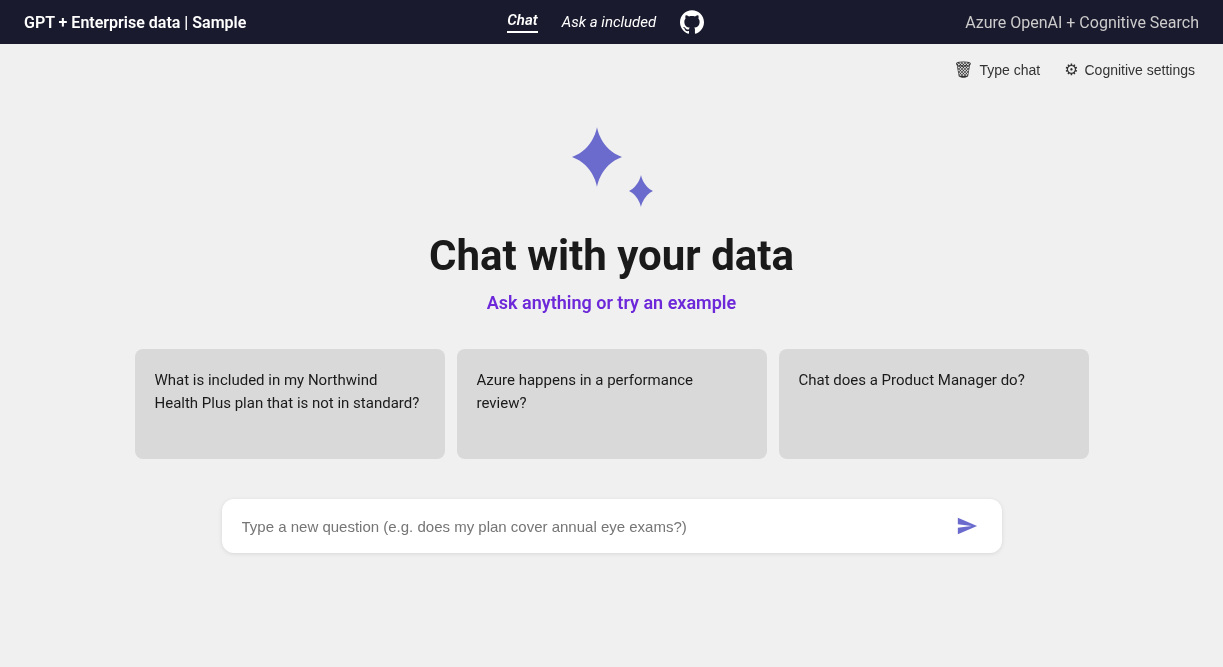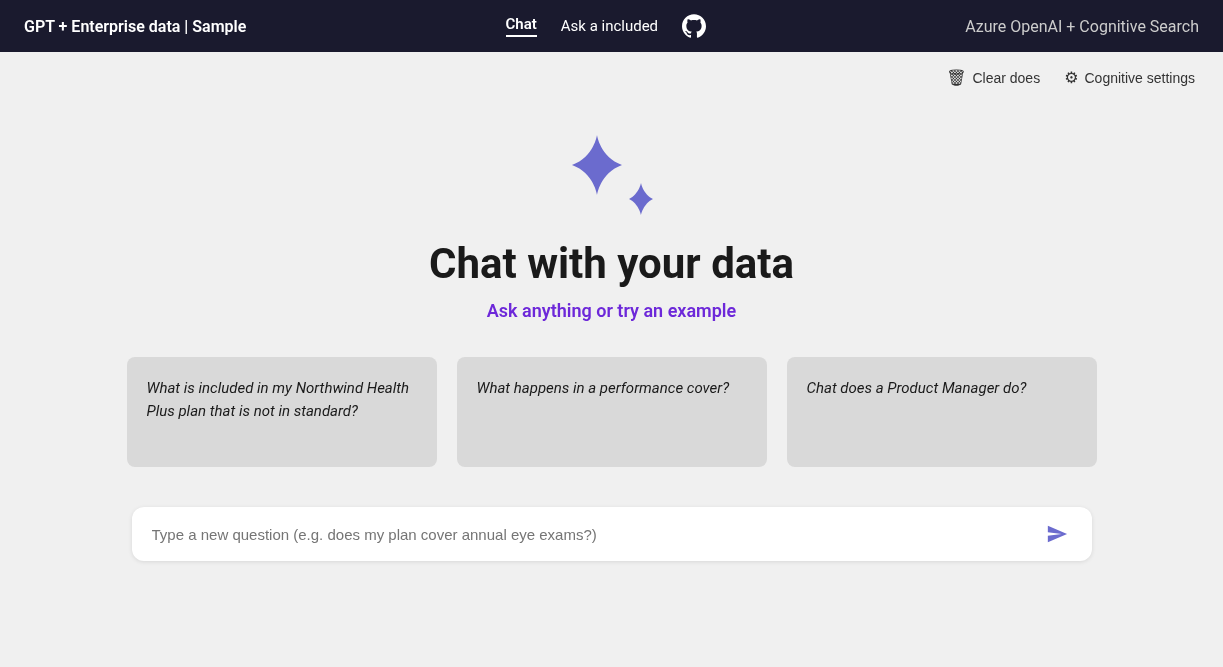--- a/index.html
+++ b/index.html
@@ -15,21 +15,21 @@
       height: 667px;
       overflow: hidden;
     }
 
     
     .navbar {
       background: #1a1a2e;
       color: #fff;
       display: flex;
       align-items: center;
-      height: 52px;
+      height: 44px;
       padding: 0 24px;
     }
 
     .navbar-brand {
       font-size: 16px;
       font-weight: 600;
       color: #fff;
       flex-shrink: 0;
     }
 
@@ -38,20 +38,21 @@
       align-items: center;
       gap: 24px;
       margin: 0 auto;
     }
 
     .nav-link {
       font-size: 15px;
       color: #fff;
       text-decoration: none;
       cursor: pointer;
+      font-style: italic;
     }
 
     .nav-link.active {
       font-weight: 600;
       border-bottom: 2px solid #fff;
       padding-bottom: 2px;
     }
 
     .github-icon {
       width: 24px;
@@ -136,24 +137,23 @@
       font-size: 18px;
       font-weight: 600;
       color: #6d28d9;
       margin-bottom: 36px;
       text-align: left;
     }
 
     
     .example-cards {
       display: flex;
-      gap: 20px;
+      gap: 12px;
       margin-bottom: 40px;
       padding: 0 24px;
-      font-style: italic;
     }
 
     .example-card {
       background: #d9d9d9;
       border-radius: 8px;
       padding: 20px 20px;
       width: 310px;
       min-height: 110px;
       font-size: 15px;
       color: #1a1a1a;
@@ -163,21 +163,21 @@
       align-items: flex-start;
     }
 
     
     .chat-input-container {
       background: #fff;
       border-radius: 12px;
       display: flex;
       align-items: center;
       padding: 12px 20px;
-      width: 960px;
+      width: 780px;
       box-shadow: 0 1px 4px rgba(0,0,0,0.1);
     }
 
     .chat-input {
       flex: 1;
       border: none;
       outline: none;
       font-size: 15px;
       color: #999;
       background: transparent;
@@ -216,21 +216,21 @@
       2.22 0 1.606-.015 2.896-.015 3.286 0 .315.21.69.825.57C20.565 22.092 24 17.592 24 12.297c0-6.627-5.373-12-12-12"></path>
     </svg>
   </div>
 
   <span class="navbar-right">Azure OpenAI + Cognitive Search</span>
 </nav>
 
 <div class="toolbar">
   <button class="toolbar-btn">
     <span class="btn-icon">🗑</span>
-    <span>Clear does</span>
+    <span>Type chat</span>
   </button>
   <button class="toolbar-btn">
     <span class="btn-icon">⚙</span>
     <span>Cognitive settings</span>
   </button>
 </div>
 
 <div class="main-content">
 
   <div class="sparkle-container">
@@ -240,21 +240,21 @@
     <svg class="sparkle-small" viewBox="0 0 32 32" fill="#6b6bce" xmlns="http://www.w3.org/2000/svg">
       <path d="M16 0 C16 0 18 11 28 16 C18 21 16 32 16 32 C16 32 14 21 4 16 C14 11 16 0 16 0Z"></path>
     </svg>
   </div>
 
   <h1 class="main-title">Chat with your data</h1>
   <p class="main-subtitle">Ask anything or try an example</p>
 
   <div class="example-cards">
     <div class="example-card">What is included in my Northwind Health Plus plan that is not in standard?</div>
-    <div class="example-card">What happens in a performance cover?</div>
+    <div class="example-card">Azure happens in a performance review?</div>
     <div class="example-card">Chat does a Product Manager do?</div>
   </div>
 
   <div class="chat-input-container">
     <input class="chat-input" type="text" placeholder="Type a new question (e.g. does my plan cover annual eye exams?)" style="">
     <button class="send-btn">
       <svg width="22" height="22" viewBox="0 0 24 24" fill="#6b6bce" xmlns="http://www.w3.org/2000/svg">
         <path d="M2.01 21L23 12 2.01 3 2 10l15 2-15 2z"></path>
       </svg>
     </button>

